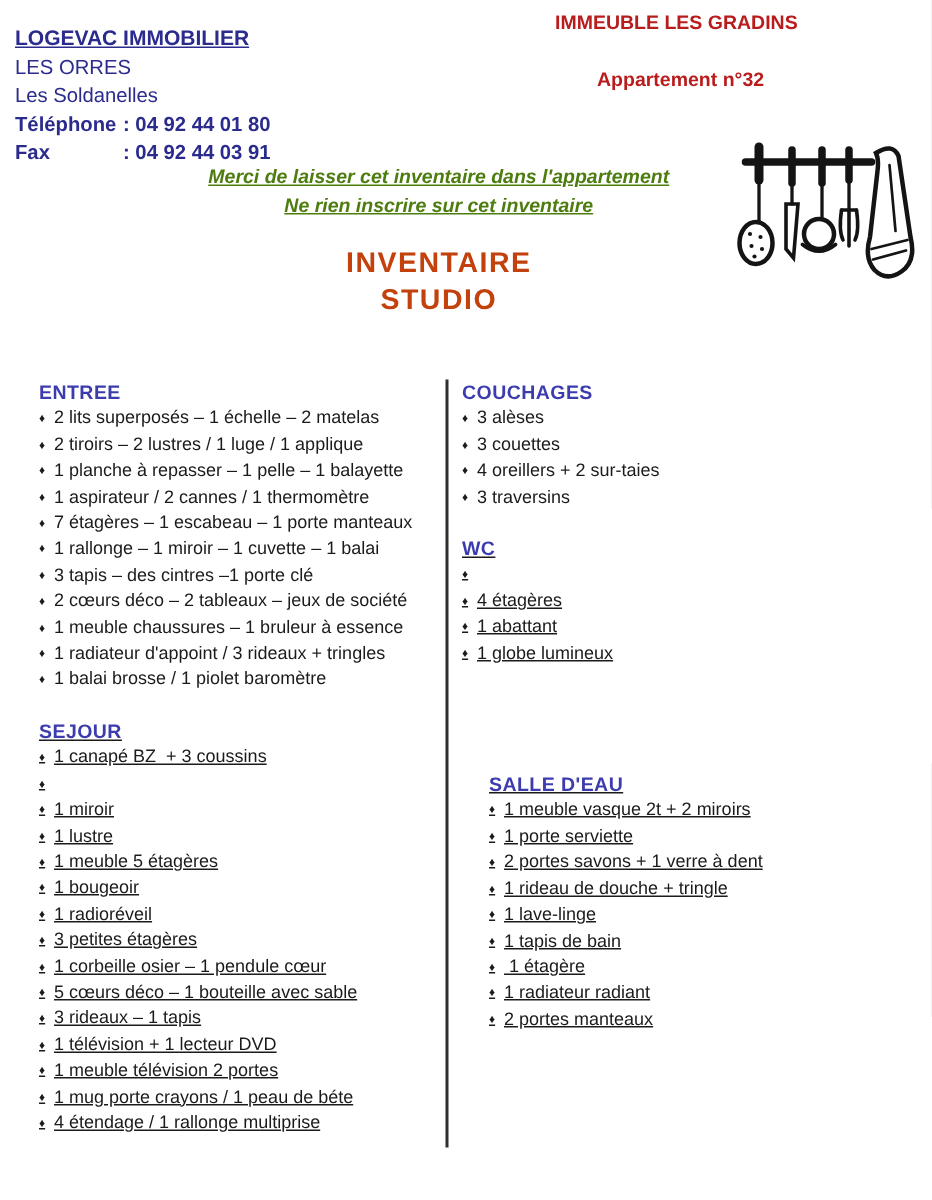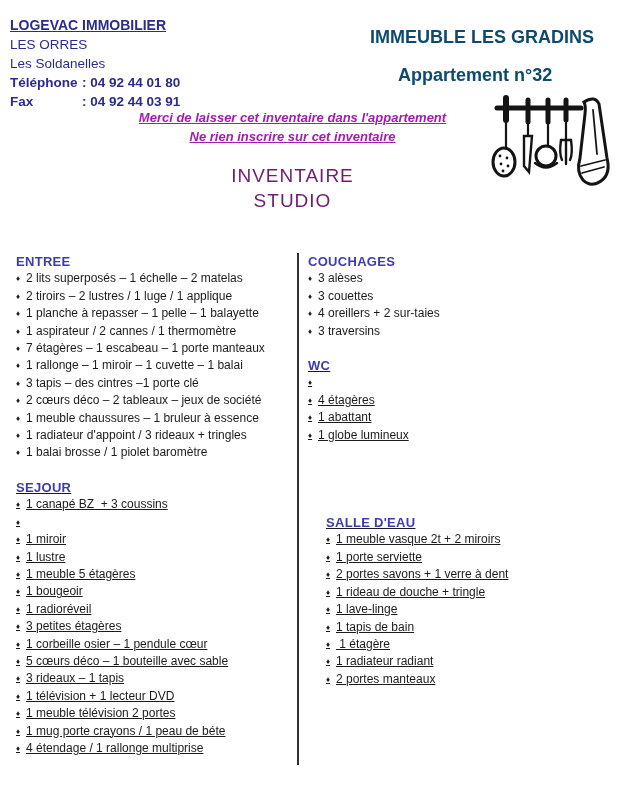--- a/index.html
+++ b/index.html
@@ -14,47 +14,47 @@
   }
   
   .header-left{
     position:absolute;left:10px;top:16px;
     font-size:13.5px;line-height:19px;color:#2b2b8e;
   }
   .agency{font-weight:bold;text-decoration:underline;font-size:14px;}
   .contact-row{font-weight:bold;display:flex;}
   .contact-label{display:inline-block;min-width:72px;}
   .header-right{
-    position:absolute;left:370px;top:28px;
-    font-size:18px;line-height:19px;color:#0c4a6e;font-weight:bold;
+    position:absolute;left:370px;top:5px;
+    font-size:13px;line-height:19px;color:#b91c1c;font-weight:bold;
   }
   .apartment{margin-top:19px;padding-left:28px;}
   
   .notices{
     position:absolute;top:108px;left:0;width:585px;
     text-align:center;
-    color:#a21caf;font-size:13px;line-height:19px;
+    color:#4d7c0f;font-size:13px;line-height:19px;
     font-style:italic;font-weight:bold;
   }
   .notice{text-decoration:underline;}
   
   .title-block{
     position:absolute;top:163px;left:0;width:585px;
-    text-align:center;color:#701a75;
-    font-size:19px;font-weight:normal;line-height:25px;letter-spacing:1px;
+    text-align:center;color:#c2410c;
+    font-size:19px;font-weight:bold;line-height:25px;letter-spacing:1px;
   }
   
   .utensils{position:absolute;top:92px;right:4px;width:126px;height:106px;}
   
   .columns{
     position:absolute;top:253px;left:0;right:0;height:512px;
     display:flex;align-items:stretch;
   }
   .col{box-sizing:border-box;}
-  .col-left{width:297px;padding-left:16px;}
+  .col-left{width:297px;padding-left:26px;}
   .divider{width:2px;background:#2f2f2f;}
   .col-right{flex:1;padding-left:9px;}
   section{margin:0;}
   section + section{margin-top:17px;text-decoration:underline;}
   .col-right section:nth-of-type(3){margin-top:70px;margin-left:18px;}
   .section-heading{
     margin:0;font-size:13px;font-weight:bold;color:#3c3cae;
     line-height:17.4px;letter-spacing:0.3px;
   }
   ul.items{list-style:none;margin:0;padding:0;}

